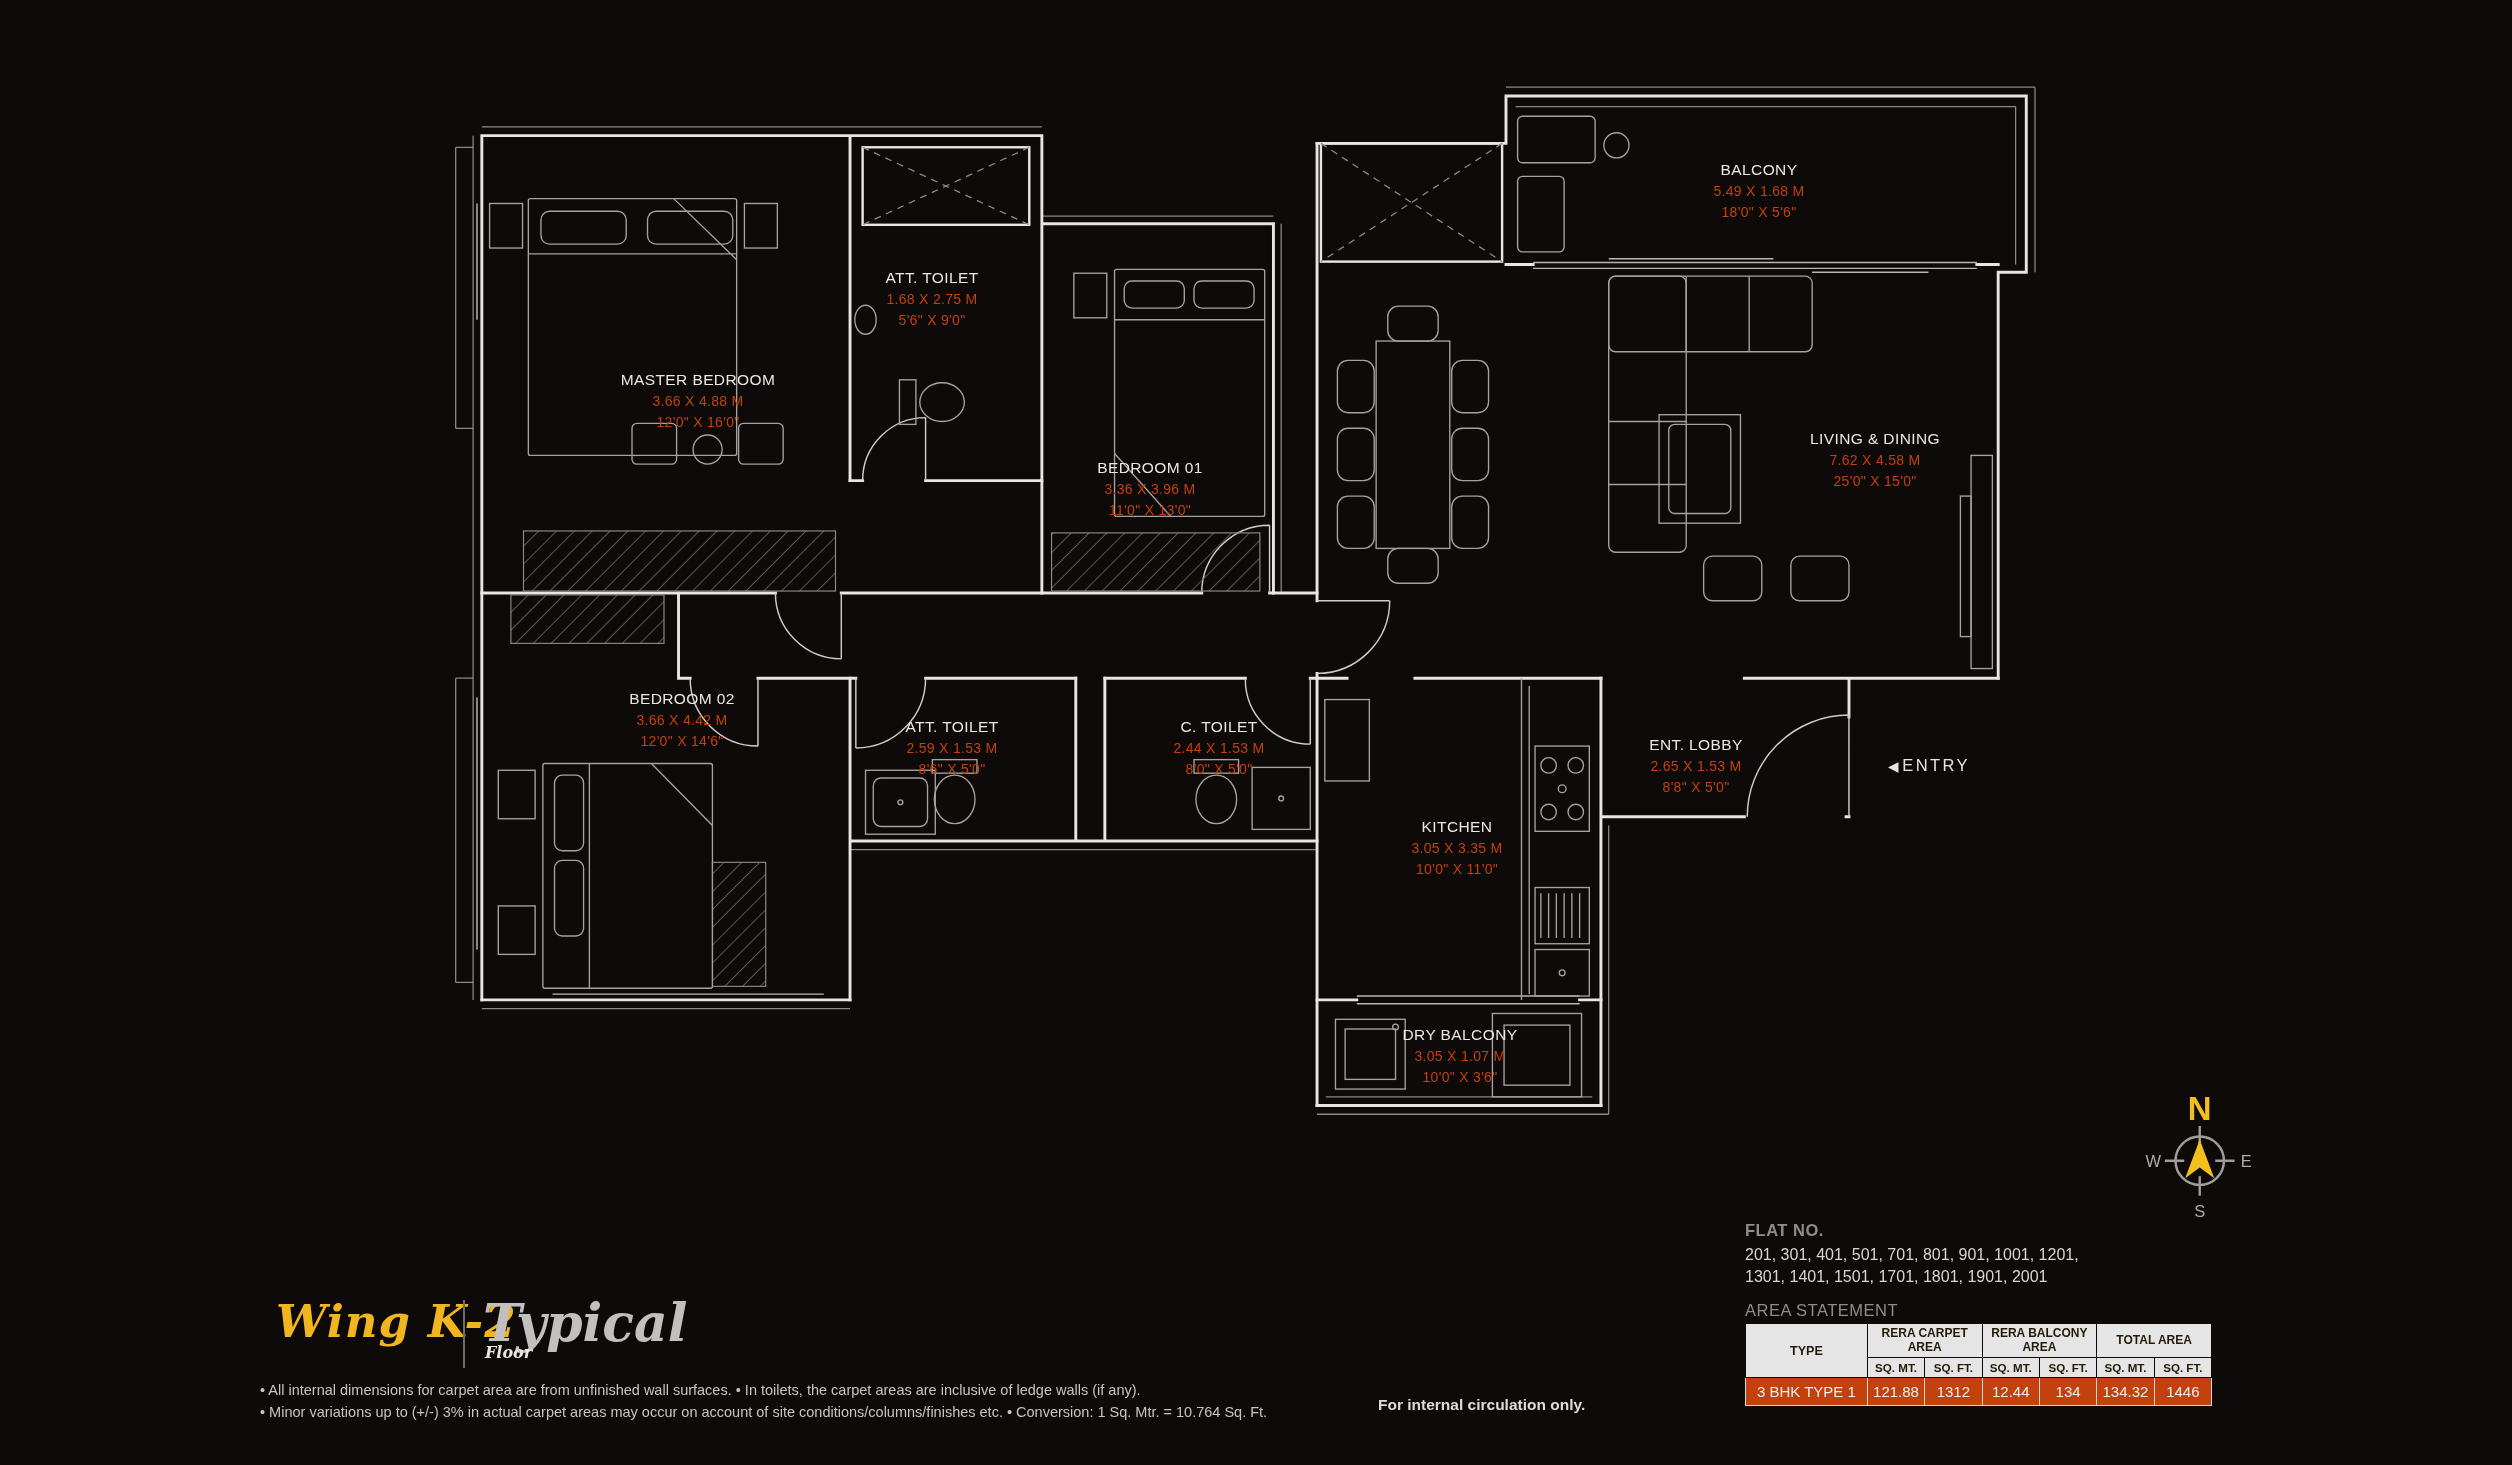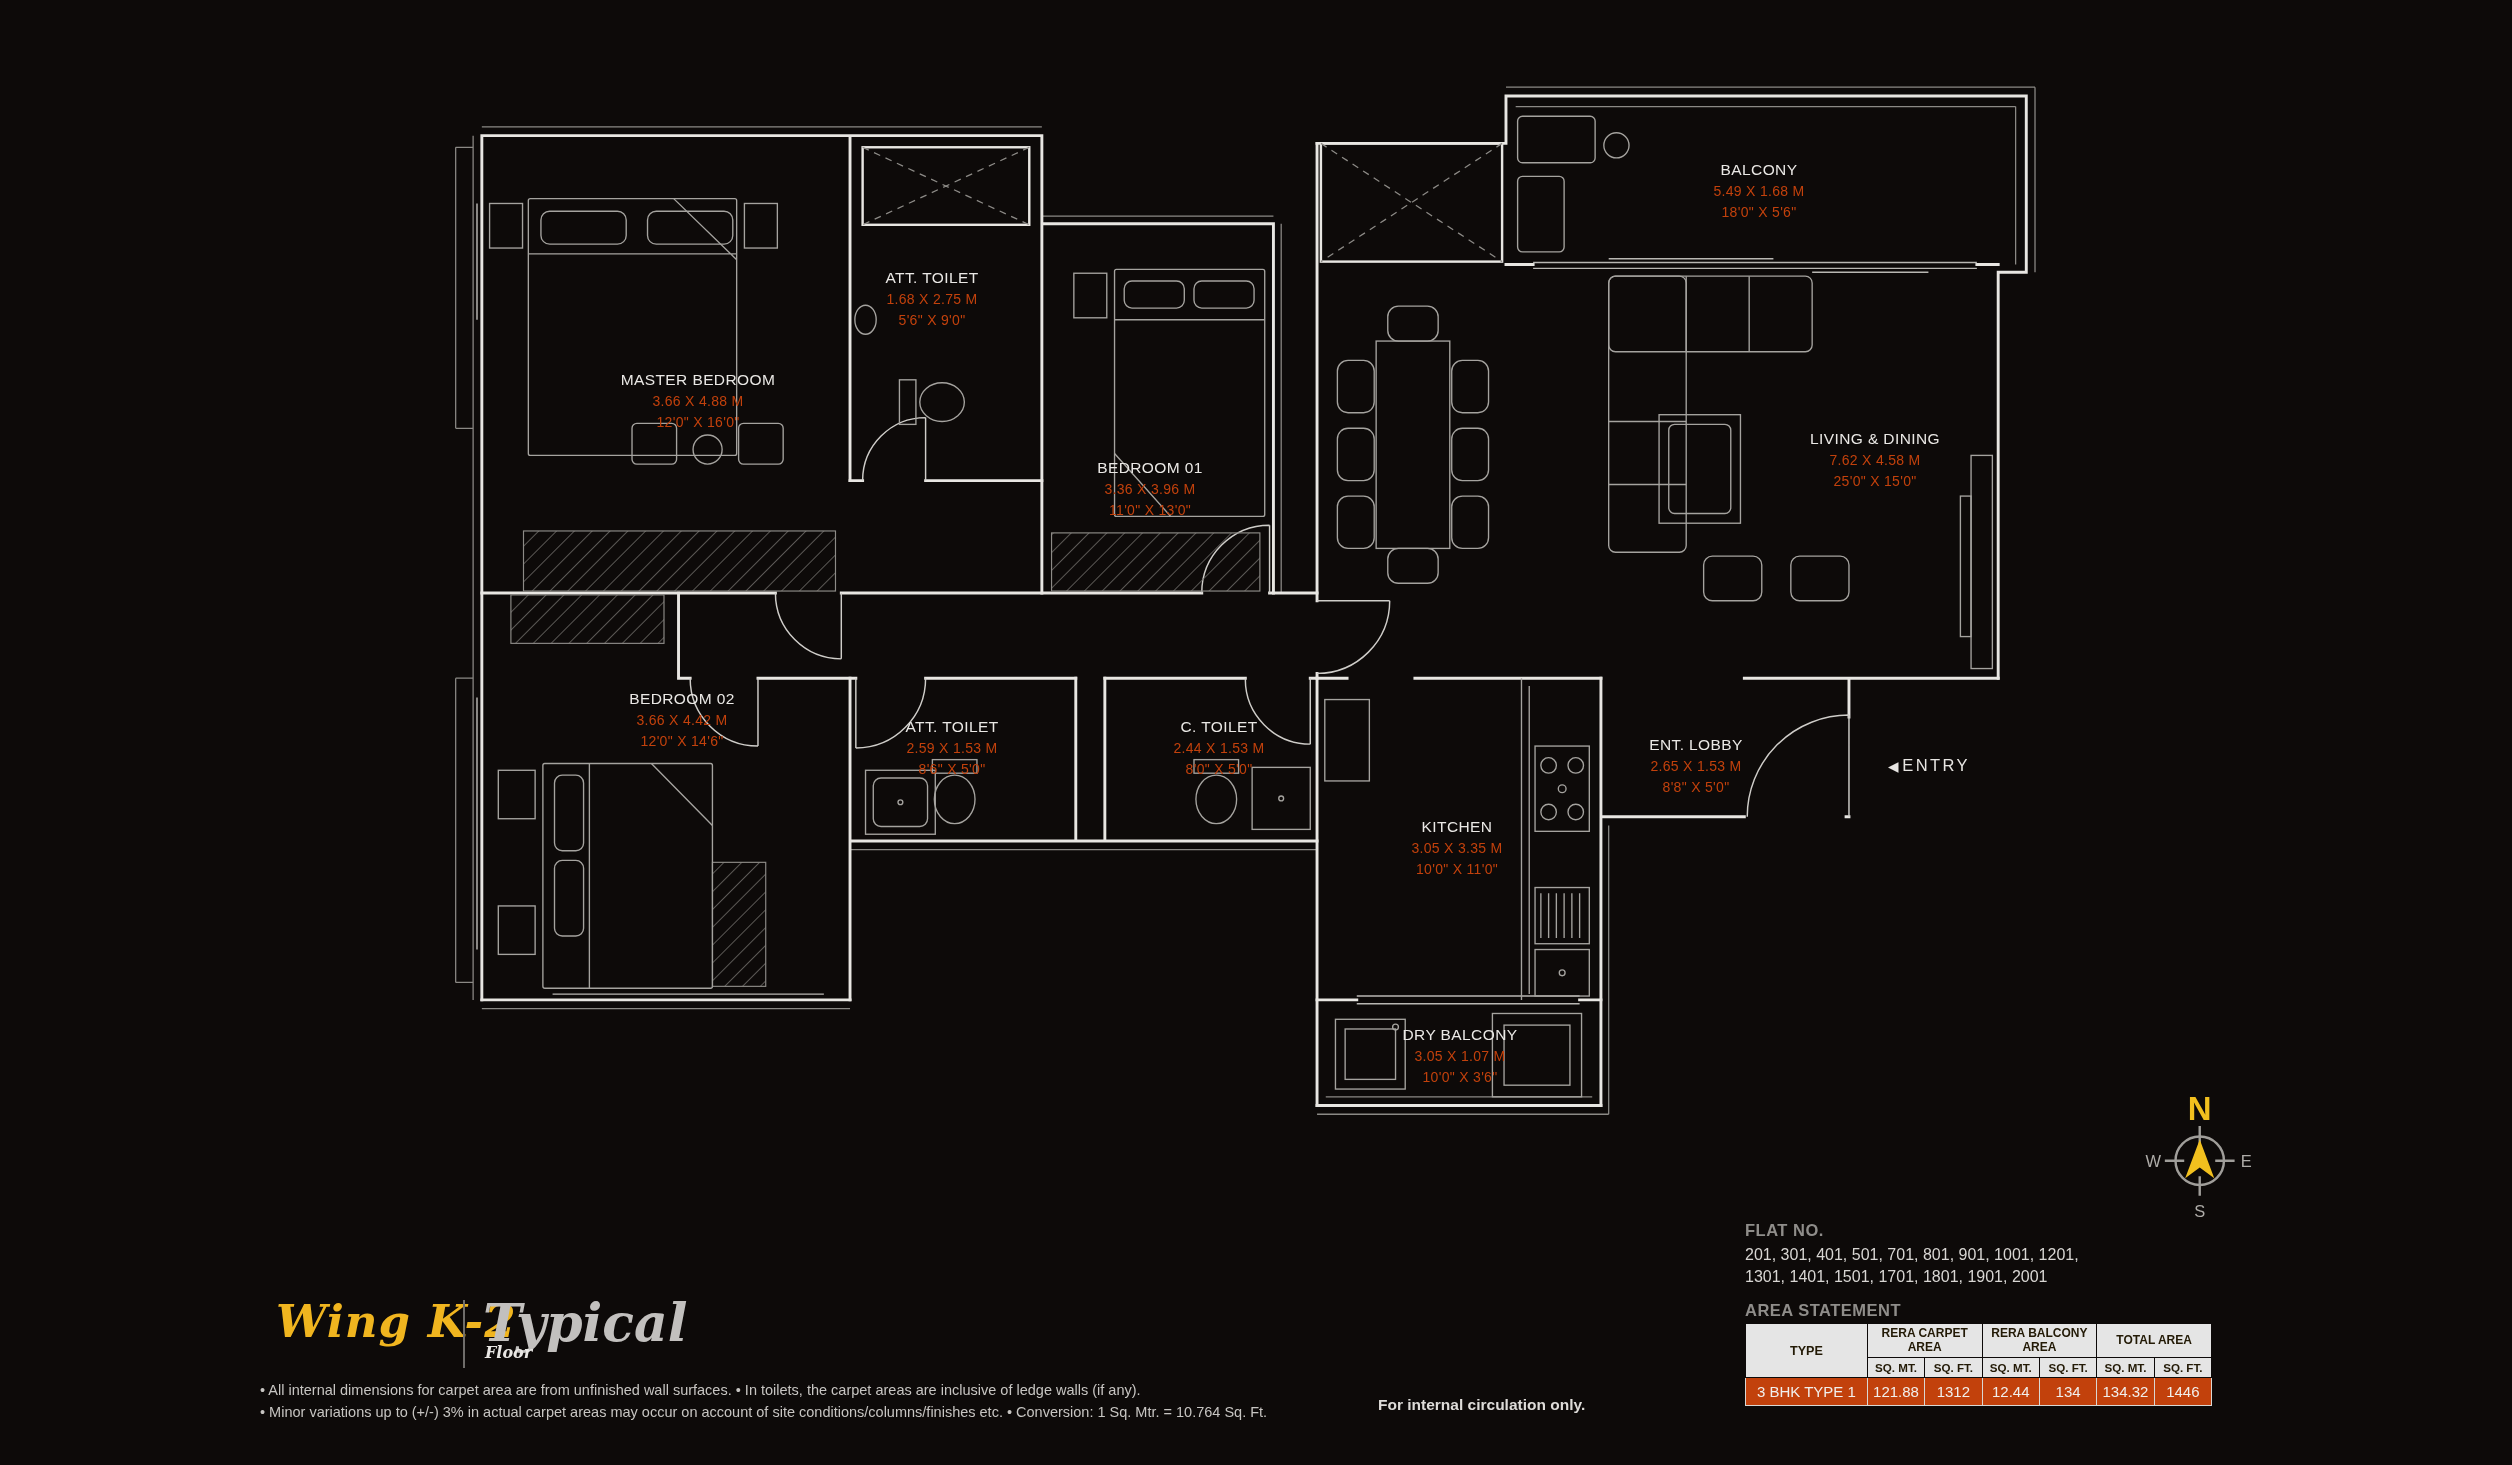--- a/index.html
+++ b/index.html
@@ -19,21 +19,21 @@
   .typical-title{position:absolute;left:483px;top:1292px;font-family:"DejaVu Serif",serif;
                  font-style:italic;font-weight:700;font-size:52px;color:#c2c0be;}
   .floor-word{position:absolute;left:485px;top:1343px;font-family:"DejaVu Serif",serif;
               font-style:italic;font-weight:700;font-size:16px;color:#e9e7e4;}
   .notes{position:absolute;left:260px;top:1379px;font-size:14.5px;color:#c7c5c2;line-height:1.55;}
   .circulation{position:absolute;left:1378px;top:1396px;font-size:15.5px;font-weight:700;color:#dedcd9;}
   
   .flat-no{position:absolute;left:1745px;top:1221px;}
   .flat-no-heading{font-size:16.5px;font-weight:700;color:#8f8d8a;letter-spacing:0.5px;margin-bottom:3.9px;}
   .flat-no-line{font-size:16px;color:#d8d6d3;line-height:1.4;}
-  .area-heading{position:absolute;left:1745px;top:1301px;font-size:16.5px;font-weight:700;color:#8f8d8a;letter-spacing:0.5px;}
+  .area-heading{position:absolute;left:1745px;top:1301px;font-size:16.5px;font-weight:400;color:#8f8d8a;letter-spacing:0.5px;}
   .area-table{position:absolute;left:1745px;top:1323px;width:467px;border-collapse:collapse;
               table-layout:fixed;border:1.9px solid #f2c01e;}
   .area-table th,.area-table td{text-align:center;vertical-align:middle;}
   .area-table th{background:#e5e5e5;color:#231a06;border:1.9px solid #0d0a09;font-weight:700;}
   .th-group{font-size:12px;line-height:1.15;padding:2.9px 1.9px;}
   .th-type{font-size:12.6px;width:25.5%;}
   .th-unit{font-size:11.6px;font-weight:600;padding:2.9px 0;}
   .area-table td{background:#c2410c;color:#f1efec;border:1.5px solid #d9d7d3;font-size:15px;padding:4.8px 1.9px;}
   .td-type{font-size:13px;}
 </style>

